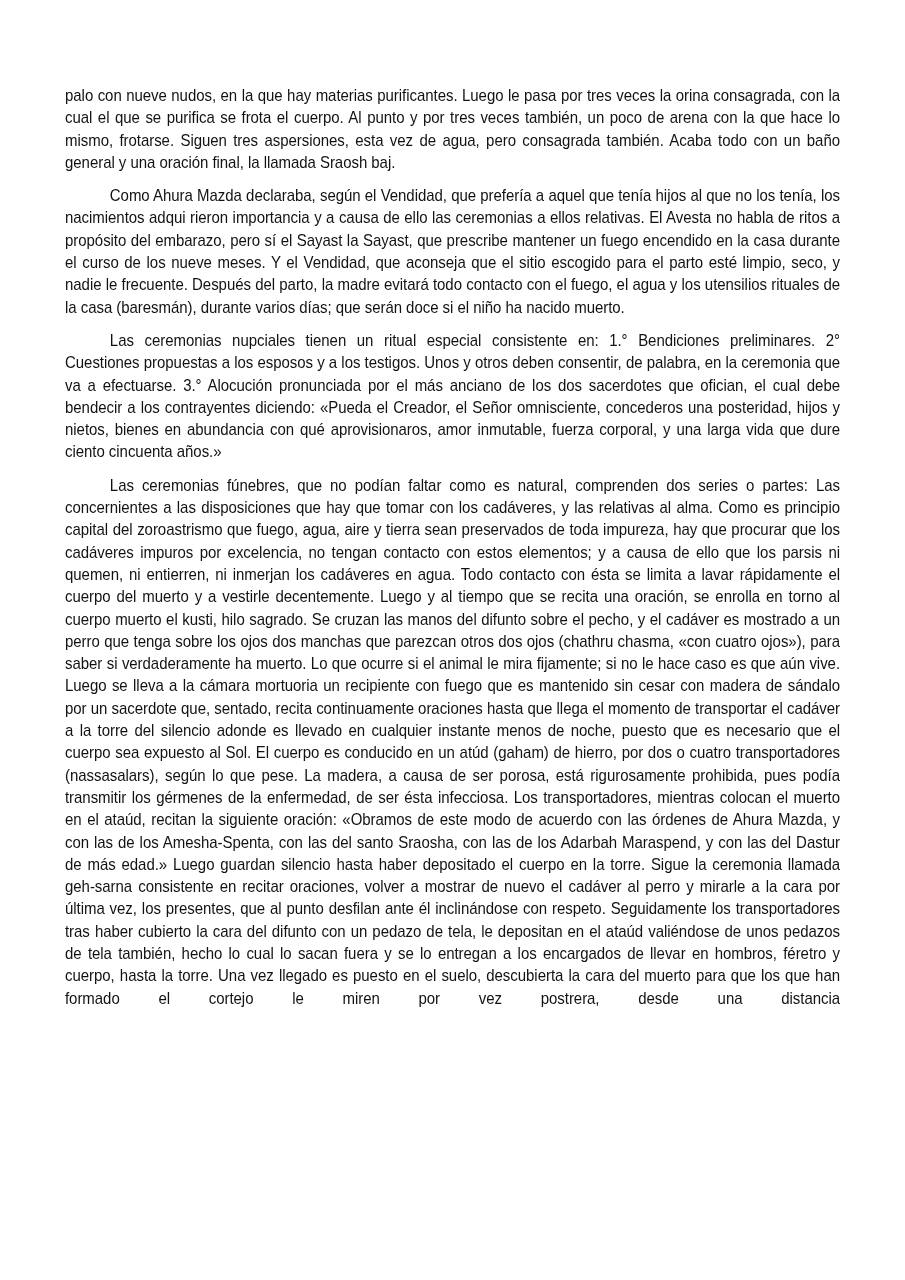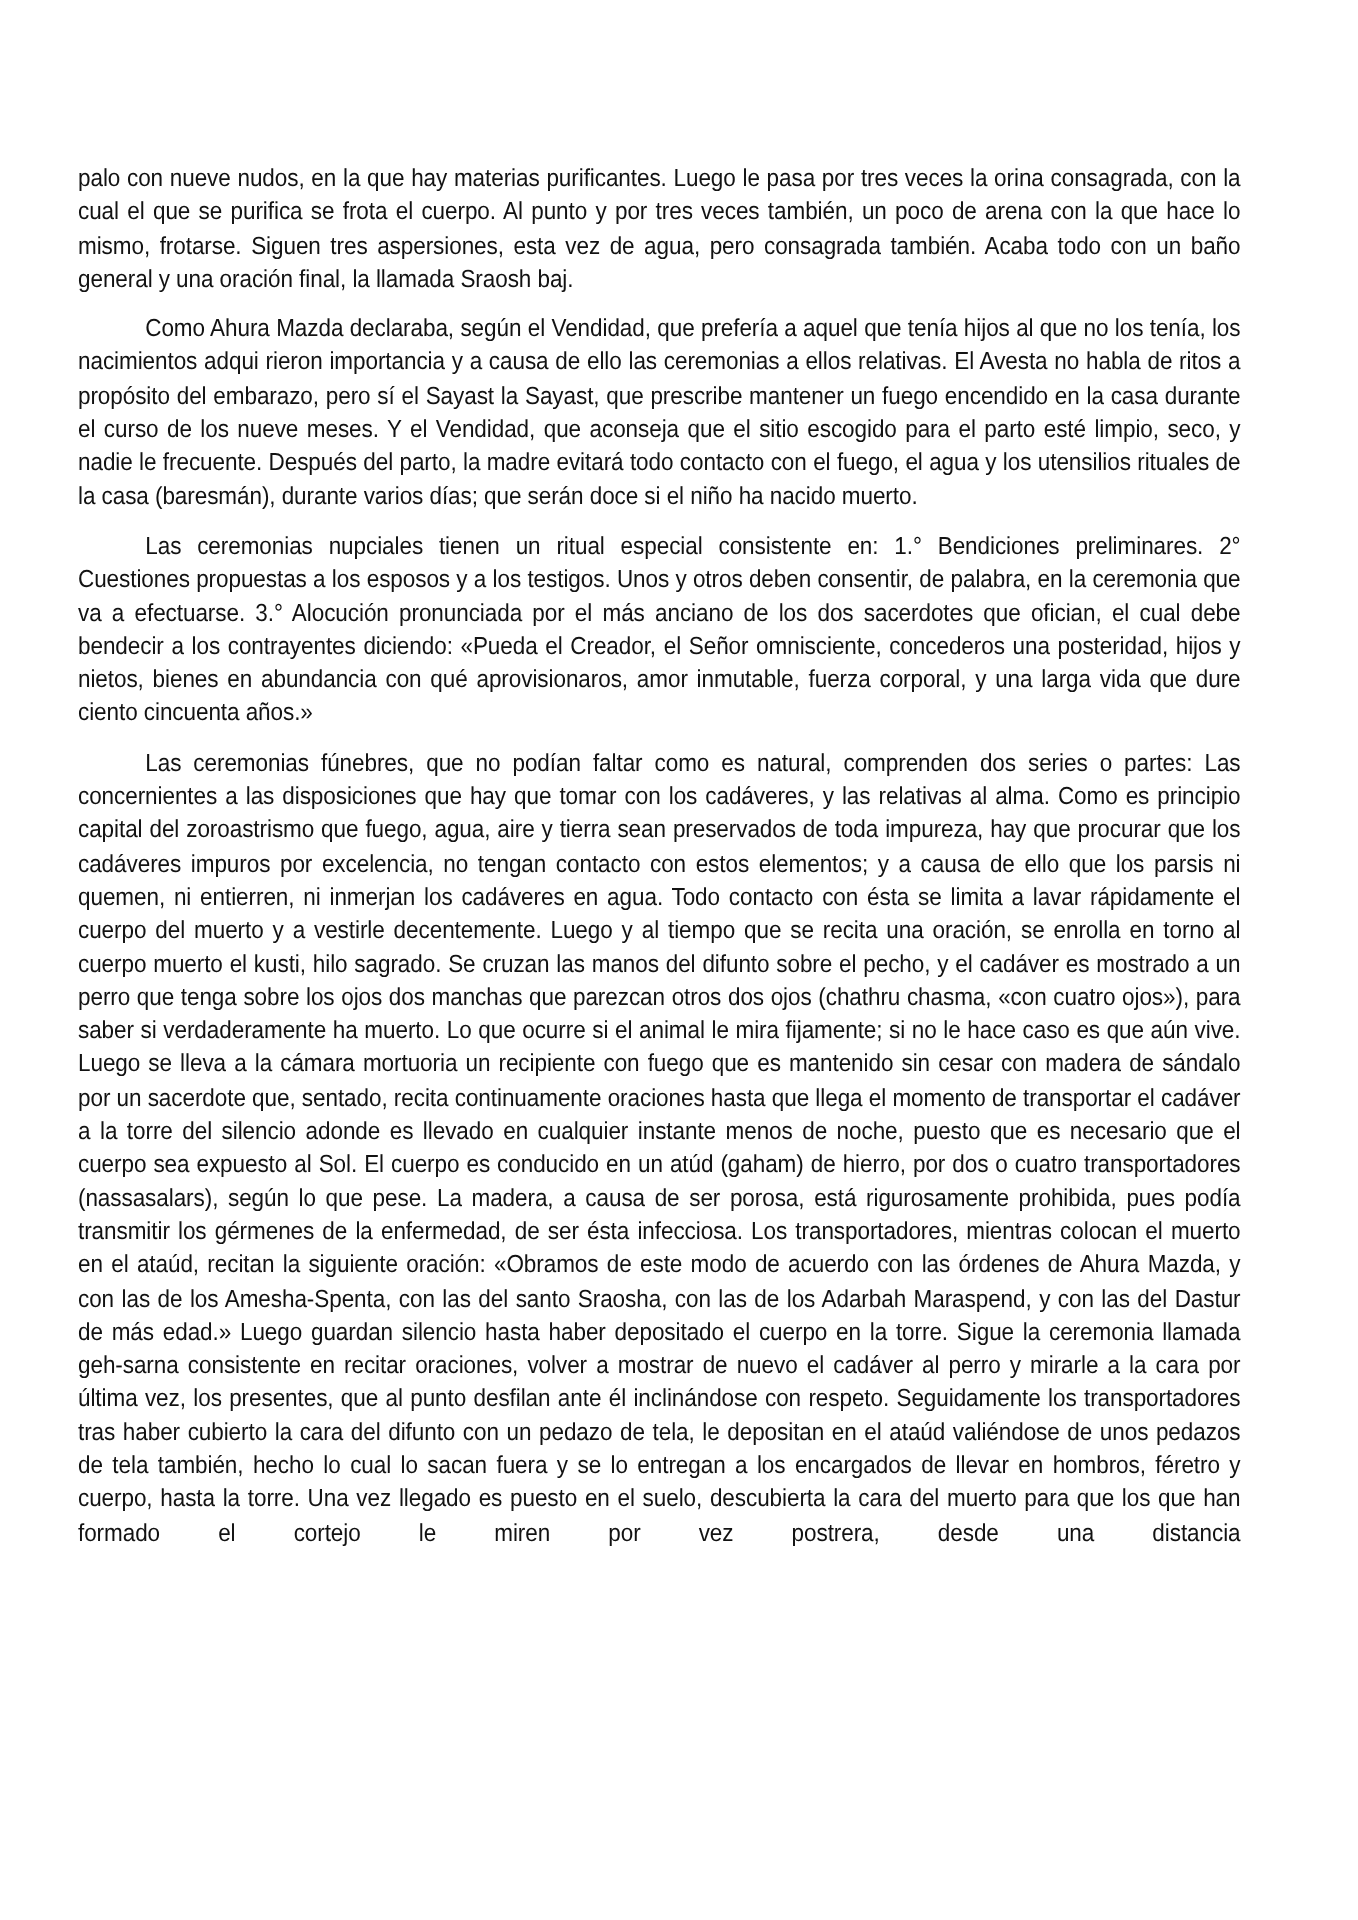--- a/index.html
+++ b/index.html
@@ -10,24 +10,23 @@
   .page {
     position: relative;
     width: 905px;
     height: 1280px;
     background: #ffffff;
     overflow: hidden;
     box-sizing: border-box;
   }
   .text-column {
     position: absolute;
-    left: 52px;
+    left: 65px;
     top: 84px;
     width: 776px;
-    margin-top: 24px;
   }
   .para {
     margin: 0;
     font-family: "Liberation Sans", "DejaVu Sans", sans-serif;
     font-size: 16.4px;
     line-height: 22.3px;
     color: #121212;
     text-align: justify;
     text-justify: inter-word;
     

